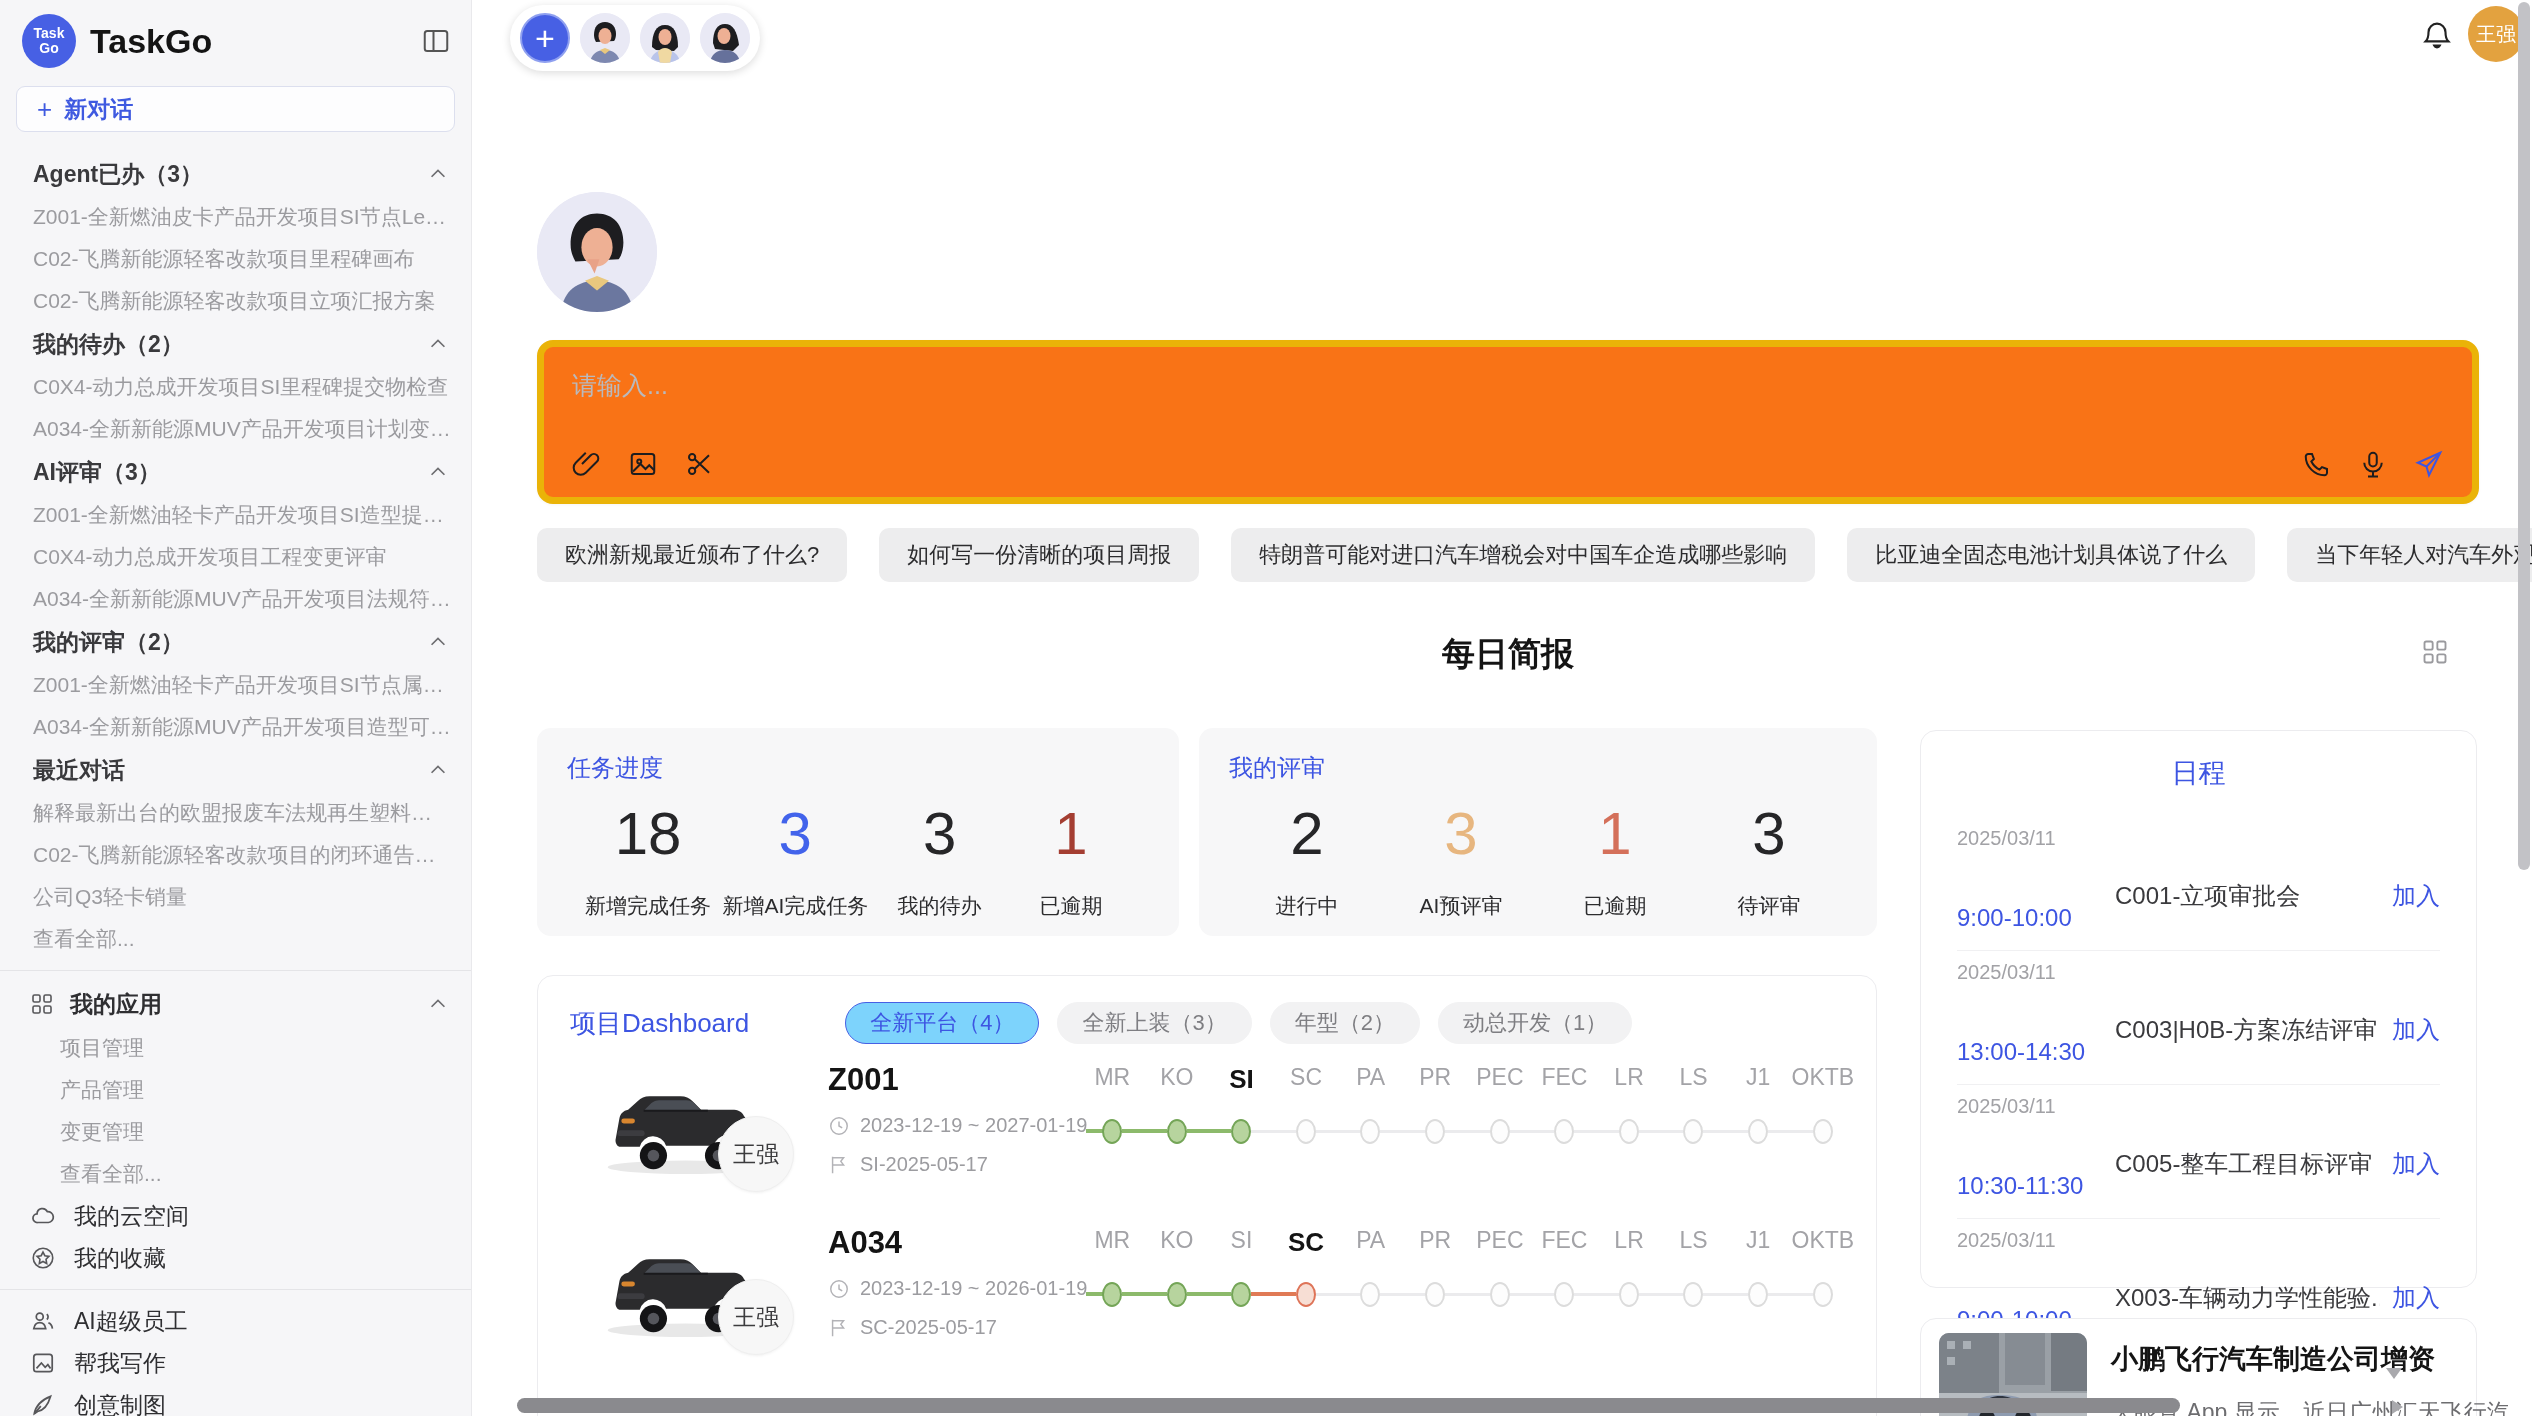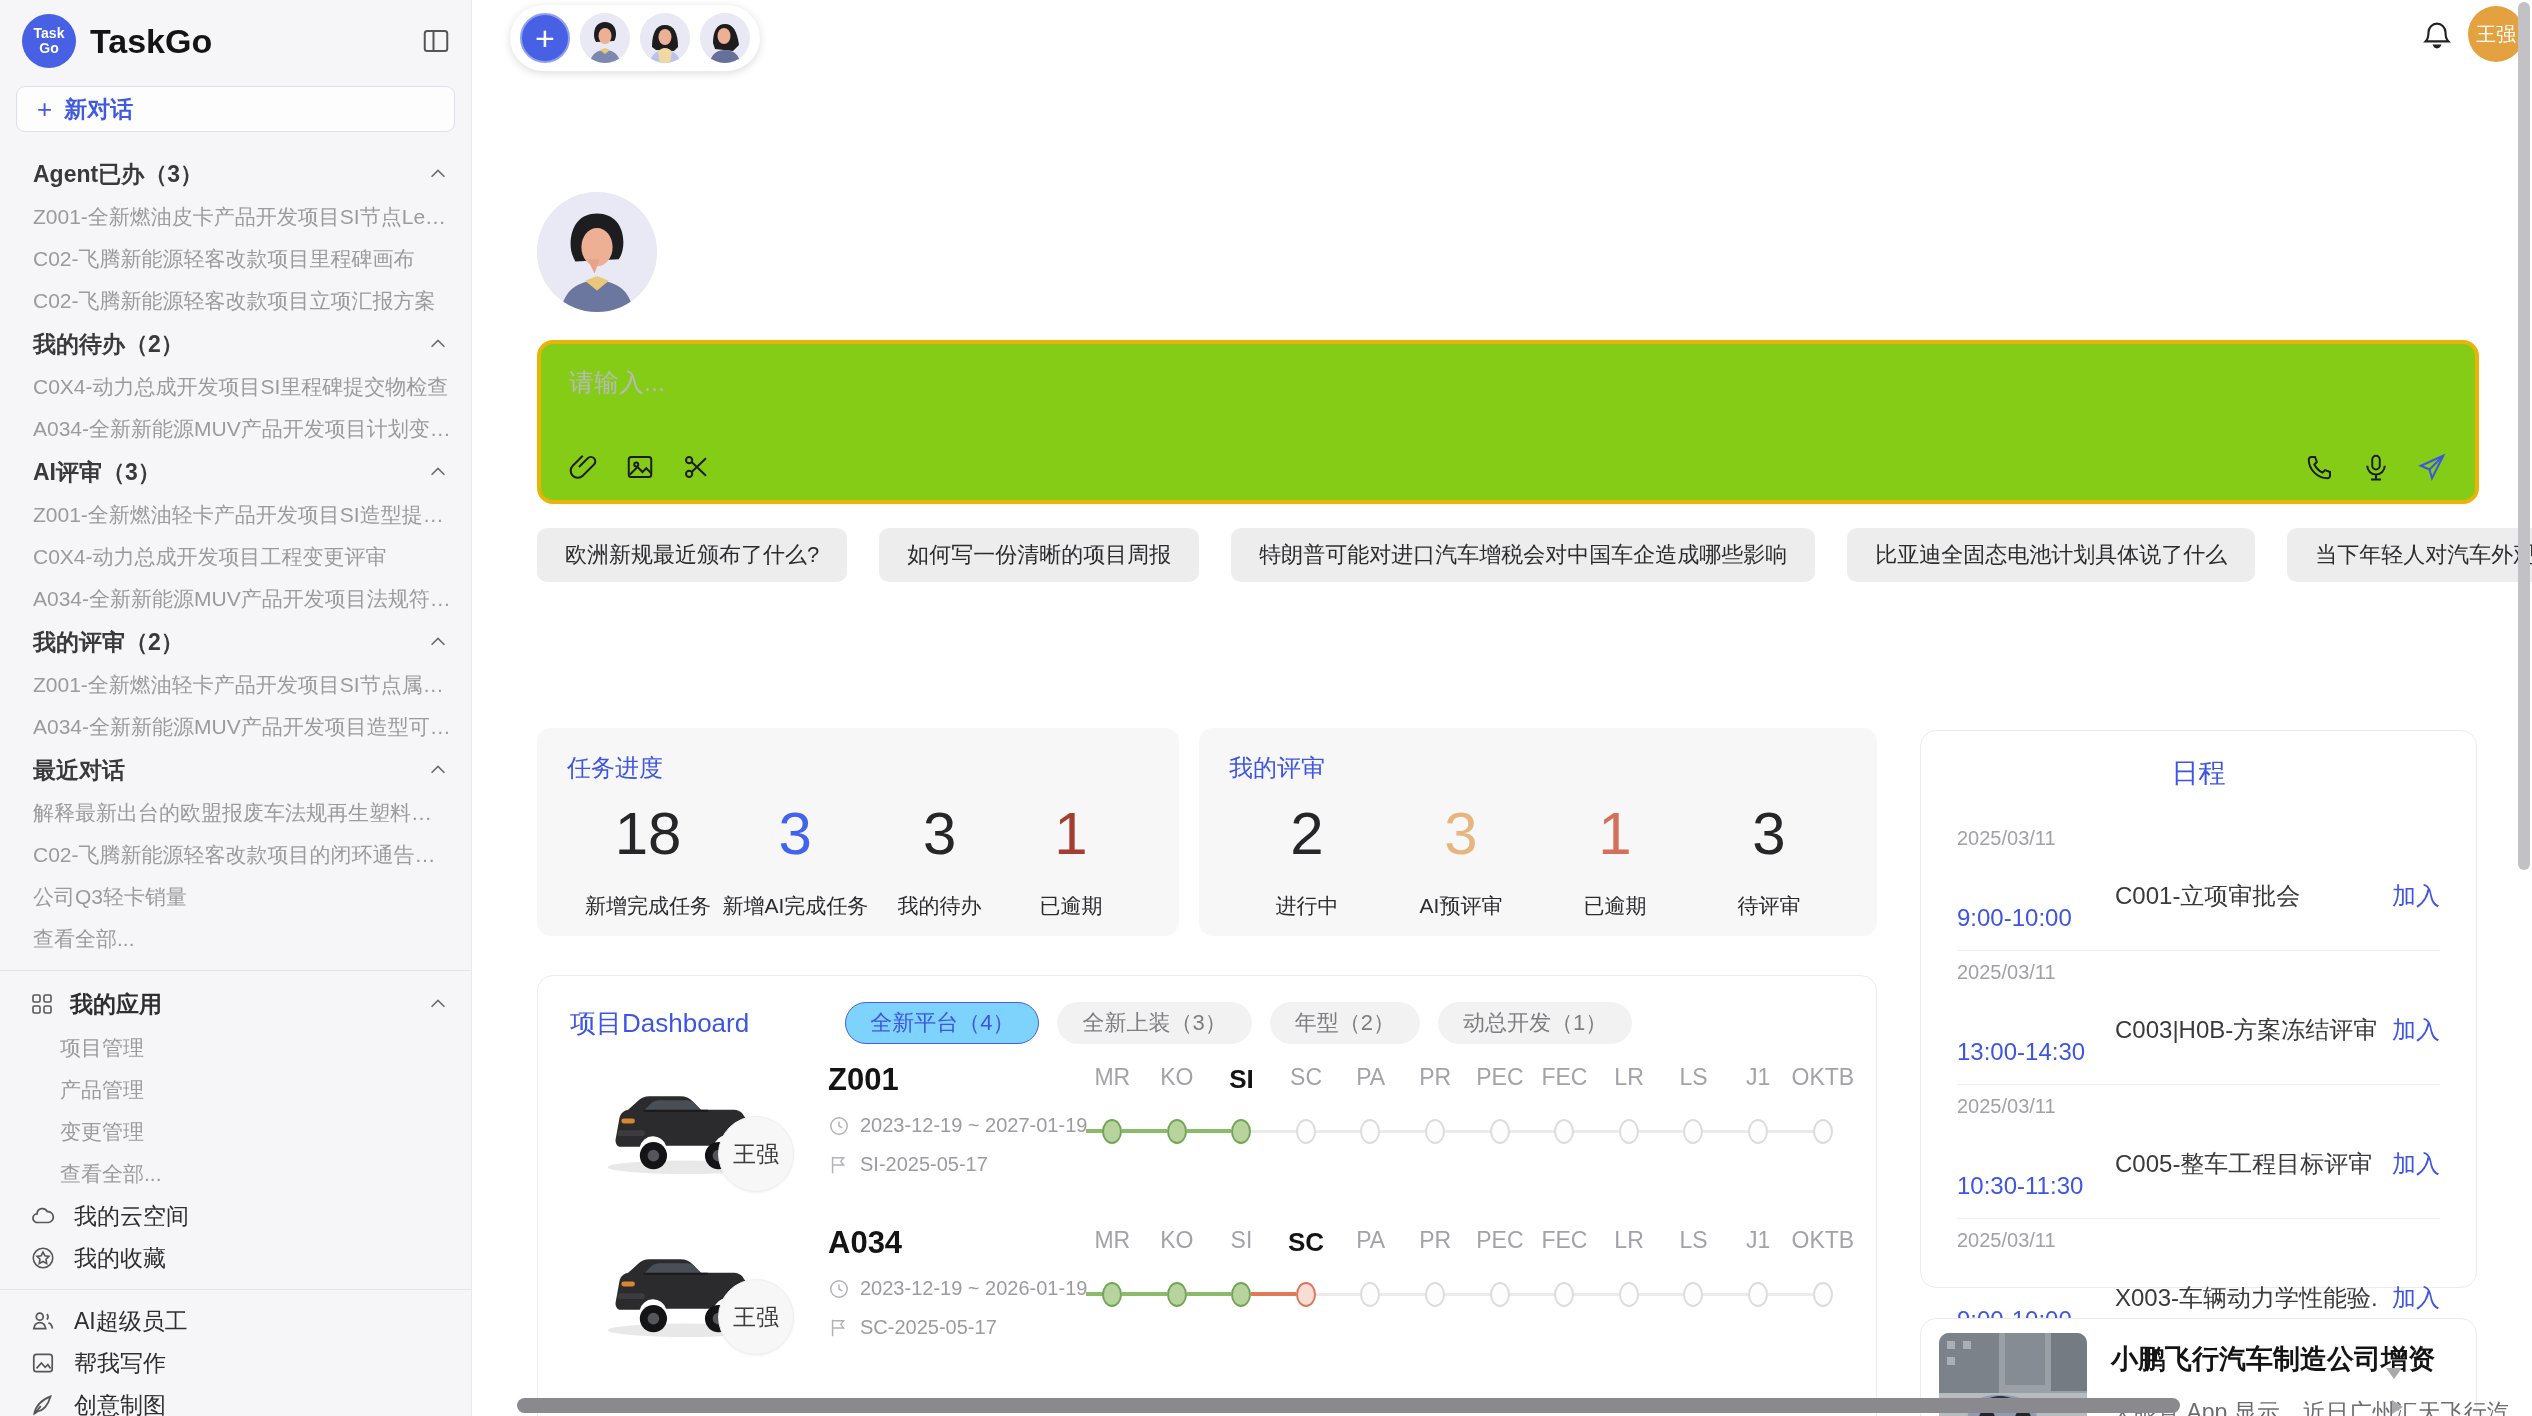--- a/index.html
+++ b/index.html
@@ -53,21 +53,21 @@
   .user-avatar { position:absolute; left:1996px; top:6px; width:56px; height:56px;
                  border-radius:50%; background:#e3a23f; color:#fff; display:flex;
                  align-items:center; justify-content:center; font-size:20px; cursor:pointer; }
 
   .greeting { position:absolute; left:65px; top:192px; display:flex; align-items:center; }
   .greet-avatar { width:120px; height:120px; border-radius:50%; overflow:hidden;
                   background:#e9e9f5; flex:none; }
   .greet-text { margin-left:80px; font-size:45px; font-weight:bold; color:#3d55e2; }
 
   .input-card { position:absolute; left:65px; top:340px; width:1942px; height:164px;
-                background:#84cc16; border:4px solid #eab308; border-radius:16px;
+                background:#f97316; border:7px solid #eab308; border-radius:16px;
                 box-shadow:0 1px 3px rgba(0,0,0,.04); padding:24px 28px; }
   .input-field { width:100%; border:none; outline:none; font-size:25px; color:#333;
                  font-family:inherit; background:transparent; }
   .input-field::placeholder { color:#b9b9bd; }
   .input-tools { position:absolute; left:28px; right:28px; bottom:18px; display:flex;
                  align-items:center; gap:26px; }
   .tool-ic { width:30px; height:30px; color:#1d1d1f; cursor:pointer; }
   .tool-right { margin-left:auto; display:flex; gap:26px; align-items:center; }
   .tool-ic.send { color:#3d55e2; }
 
@@ -415,20 +415,31 @@
   </div>
 
   <div class="chips" id="chips">
       <div class="chip">欧洲新规最近颁布了什么?</div>
       <div class="chip">如何写一份清晰的项目周报</div>
       <div class="chip">特朗普可能对进口汽车增税会对中国车企造成哪些影响</div>
       <div class="chip">比亚迪全固态电池计划具体说了什么</div>
       <div class="chip">当下年轻人对汽车外观有怎样的喜好趋势</div>
     </div>
 
+  <div class="brief-head">
+    <span class="brief-title">每日简报</span>
+    <div class="brief-grid-icon">
+      <svg viewBox="0 0 24 24" fill="none" stroke="currentColor" stroke-width="1.6">
+          <rect x="3" y="3" width="7" height="7" rx="1.5"></rect>
+          <rect x="14" y="3" width="7" height="7" rx="1.5"></rect>
+          <rect x="3" y="14" width="7" height="7" rx="1.5"></rect>
+          <rect x="14" y="14" width="7" height="7" rx="1.5"></rect>
+        </svg>
+    </div>
+  </div>
 
   <div class="stats-row" id="stats-row">
       <div class="stat-card c1">
         <div class="stat-label">任务进度</div>
         <div class="stat-cols">
           <div class="stat-col">
             <div class="stat-value" style="color: rgb(38, 38, 40);">18</div>
             <div class="stat-name">新增完成任务</div>
           </div>
           <div class="stat-col">

